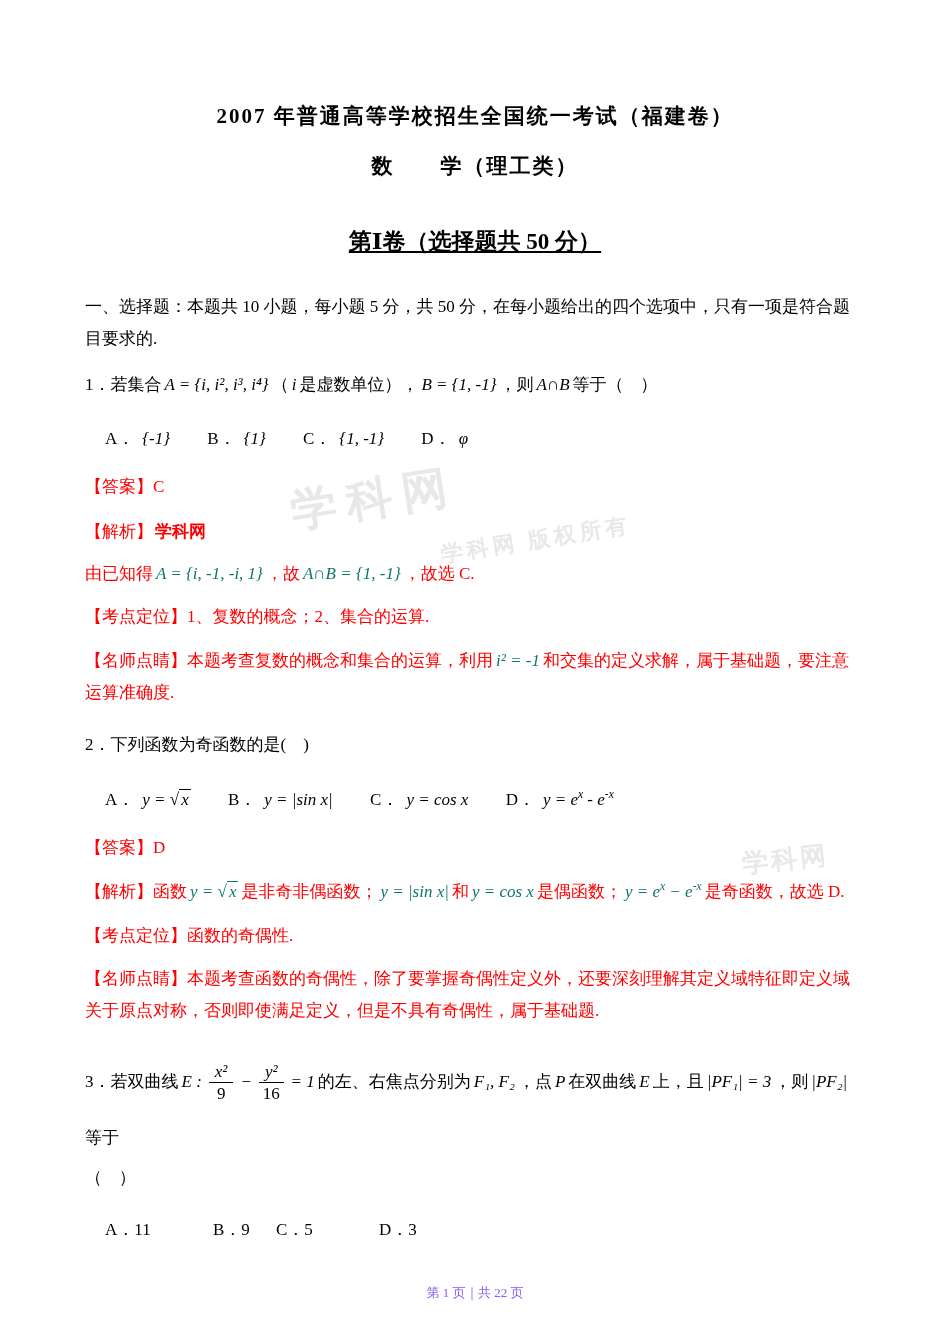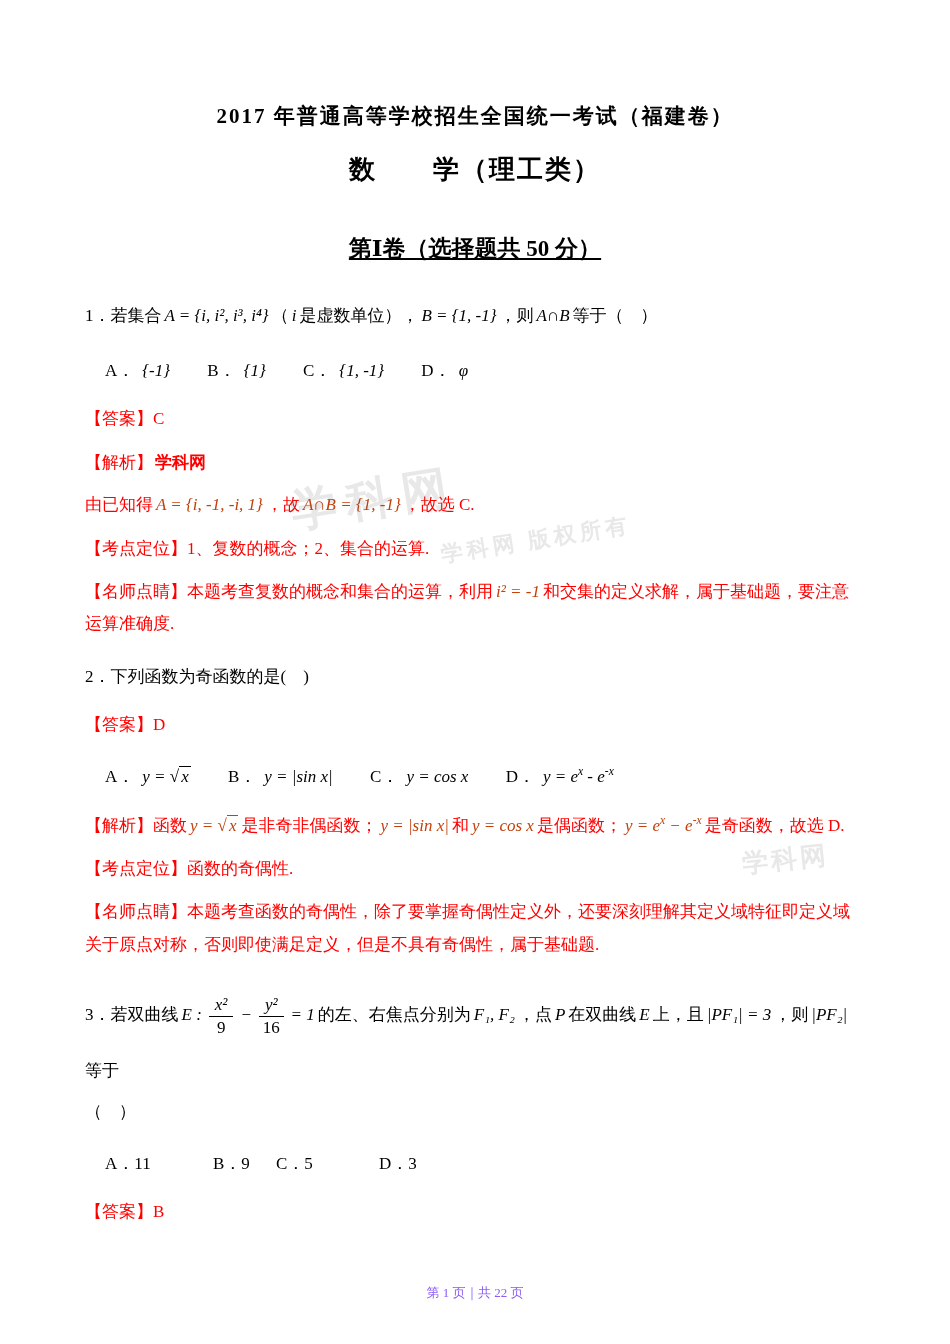--- a/index.html
+++ b/index.html
@@ -8,28 +8,28 @@
     width: 950px; height: 1344px;
     background: #ffffff;
     font-family: "Liberation Serif", "DejaVu Serif", serif;
     color: #000000;
     -webkit-font-smoothing: antialiased;
   }
   .page { position: relative; width: 950px; height: 1344px; background: #fff; overflow: hidden; }
 
   .header { padding-top: 102px; }
   .title { margin: 0; text-align: center; font-size: 21px; font-weight: bold; letter-spacing: 2px; }
-  .subtitle { margin: 22px 0 0; text-align: center; font-size: 26px; font-weight: bold; letter-spacing: 2px; }
+  .subtitle { margin: 22px 0 0; text-align: center; font-size: 21px; font-weight: bold; letter-spacing: 2px; }
   .section-title { margin: 46px 0 0; text-align: center; font-size: 23px; font-weight: bold; text-decoration: underline; }
 
   .content { margin: 34px 85px 0; font-size: 17px; }
   .para { margin: 0 0 11px; line-height: 1.9; }
   .q-stem { line-height: 2.15; margin-bottom: 6px; }
   .red { color: #ff0000; }
-  .black { color: #c2410c; }
+  .black { color: #0f766e; }
   .math { font-style: italic; margin: 0 3px; white-space: nowrap; font-family: "Liberation Serif", "DejaVu Serif", serif; }
   sup { font-size: 0.68em; }
 
   .opts { padding-left: 20px; margin-bottom: 16px; margin-top: 20px; }
   .opt { margin-right: 30px; white-space: nowrap; }
   .opt-label { margin-right: 5px; }
 
   .q3-opts .opt:nth-child(1) { margin-right: 58px; }
   .q3-opts .opt:nth-child(2) { margin-right: 22px; }
   .q3-opts .opt:nth-child(3) { margin-right: 62px; }
@@ -57,27 +57,28 @@
 </head>
 <body>
 
 <div class="page">
 
   <div class="watermark wm1">学科网</div>
   <div class="watermark wm2">学科网 版权所有</div>
   <div class="watermark wm3">学科网</div>
 
   <div class="header">
-    <h1 class="title">2017 年普通高等学校招生全国统一考试（福建卷）</h1>
+    <h1 class="title">2007 年普通高等学校招生全国统一考试（福建卷）</h1>
     <h2 class="subtitle">数　　学（理工类）</h2>
     <h2 class="section-title">第Ⅰ卷（选择题共 50 分）</h2>
   </div>
 
   <div class="content">
 
+    <p class="para">一、选择题：本题共 10 小题，每小题 5 分，共 50 分，在每小题给出的四个选项中，只有一项是符合题目要求的.</p>
 
     <p class="para q-stem">
       <span>1．若集合</span><span class="math">A = {i, i², i³, i⁴}</span><span>（</span><span class="math">i</span><span>是虚数单位），</span><span class="math">B = {1, -1}</span><span>，则</span><span class="math">A∩B</span><span>等于（　）</span>
     </p>
 
     <p class="para opts">
       <span class="opt"><span class="opt-label">A．</span><span class="math">{-1}</span></span>
       <span class="opt"><span class="opt-label">B．</span><span class="math">{1}</span></span>
       <span class="opt"><span class="opt-label">C．</span><span class="math">{1, -1}</span></span>
       <span class="opt"><span class="opt-label">D．</span><span class="math">φ</span></span>
@@ -100,29 +101,29 @@
     </p>
 
     <p class="para red mingshi">
       <span>【名师点睛】</span><span>本题考查复数的概念和集合的运算，利用</span><span class="math black">i² = -1</span><span>和交集的定义求解，属于基础题，要注意运算准确度.</span>
     </p>
 
     <p class="para q-stem">
       <span>2．下列函数为奇函数的是(　)</span>
     </p>
 
-    <p class="para red answer-line">
-      <span>【答案】</span><span>D</span>
-    </p>
-
     <p class="para opts">
       <span class="opt"><span class="opt-label">A．</span><span class="math"><span>y =</span> <span class="sqrt"><span class="sign">√</span><span class="rad">x</span></span></span></span>
       <span class="opt"><span class="opt-label">B．</span><span class="math">y = |sin x|</span></span>
       <span class="opt"><span class="opt-label">C．</span><span class="math">y = cos x</span></span>
       <span class="opt"><span class="opt-label">D．</span><span class="math"><span>y = e</span><sup>x</sup><span> - e</span><sup>-x</sup></span></span>
+    </p>
+
+    <p class="para red answer-line">
+      <span>【答案】</span><span>D</span>
     </p>
 
     <p class="para red">
       <span>【解析】</span><span>函数</span><span class="math black"><span>y =</span> <span class="sqrt"><span class="sign">√</span><span class="rad">x</span></span></span><span>是非奇非偶函数；</span><span class="math black">y = |sin x|</span><span>和</span><span class="math black">y = cos x</span><span>是偶函数；</span><span class="math black"><span>y = e</span><sup>x</sup><span> − e</span><sup>-x</sup></span><span>是奇函数，故选 D.</span>
     </p>
 
     <p class="para red">
       <span>【考点定位】</span><span>函数的奇偶性.</span>
     </p>
 
@@ -136,21 +137,18 @@
 
     <p class="para">（　）</p>
 
     <p class="para opts q3-opts">
       <span class="opt">A．11</span>
       <span class="opt">B．9</span>
       <span class="opt">C．5</span>
       <span class="opt">D．3</span>
     </p>
 
-    <p class="para red answer-line">
-      <span>【答案】</span><span>B</span>
-    </p>
 
   </div>
 
   <div class="footer">第 1 页｜共 22 页</div>
 
 </div>
 
 </body></html>

